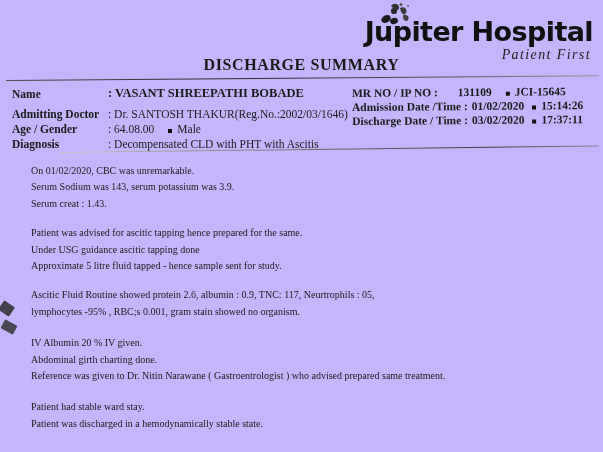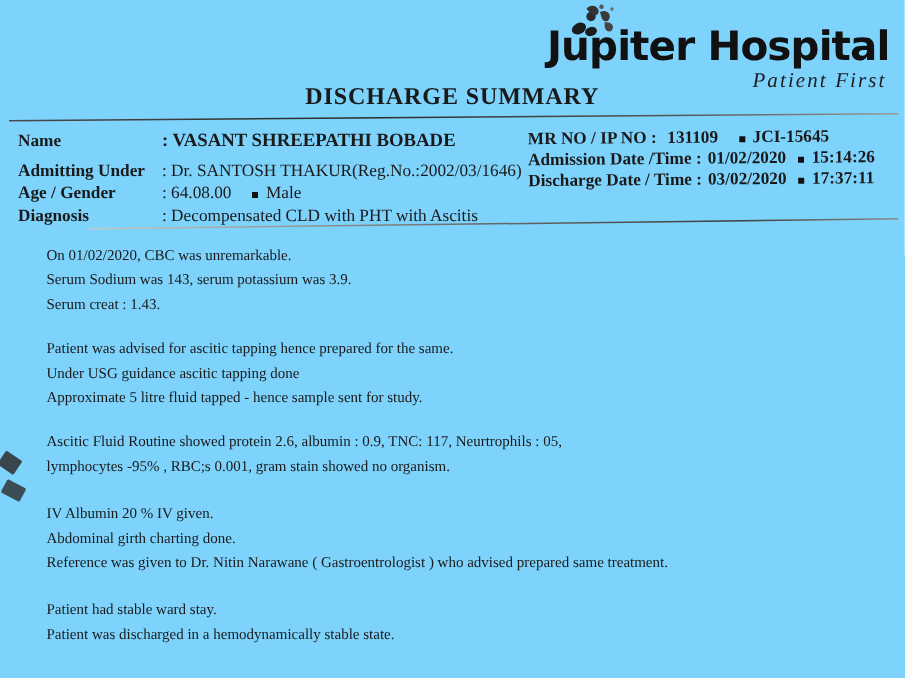--- a/index.html
+++ b/index.html
@@ -11,21 +11,21 @@
     height: 452px;
     background: #fdfdfb;
     font-family: "Liberation Serif", serif;
     color: #1a1a1a;
     overflow: hidden;
     position: relative;
   }
   .page {
     position: absolute;
     inset: 0;
-    background: #7dd3fc;
+    background: #c4b5fd;
   }
 
   
   .brand {
     position: absolute;
     top: 4px;
     right: 8px;
     text-align: right;
     width: 280px;
   }
@@ -188,39 +188,39 @@
   <div class="rule rule-top"></div>
 
   <div class="info">
 
     <div class="info-left">
       <div class="row row-name">
         <span class="lbl">Name</span>
         <span class="val val-bold">: VASANT SHREEPATHI BOBADE</span>
       </div>
       <div class="row">
-        <span class="lbl">Admitting Under</span>
+        <span class="lbl">Admitting Doctor</span>
         <span class="val">: Dr. SANTOSH  THAKUR(Reg.No.:2002/03/1646)</span>
       </div>
       <div class="row">
         <span class="lbl">Age / Gender</span>
         <span class="val">: 64.08.00</span>
         <span class="sq"></span>
         <span class="val">Male</span>
       </div>
       <div class="row">
         <span class="lbl">Diagnosis</span>
         <span class="val">: Decompensated CLD with PHT with Ascitis</span>
       </div>
     </div>
 
     <div class="info-right">
       <div class="row">
         <span class="lbl">MR NO / IP NO :</span>
-        <span class="lbl" style="margin-left:7px">131109</span>
+        <span class="lbl" style="margin-left:20px">131109</span>
         <span class="sq"></span>
         <span class="lbl">JCI-15645</span>
       </div>
       <div class="row">
         <span class="lbl">Admission Date /Time :</span>
         <span class="lbl" style="margin-left:4px">01/02/2020</span>
         <span class="sq sq-tight"></span>
         <span class="lbl">15:14:26</span>
       </div>
       <div class="row">

